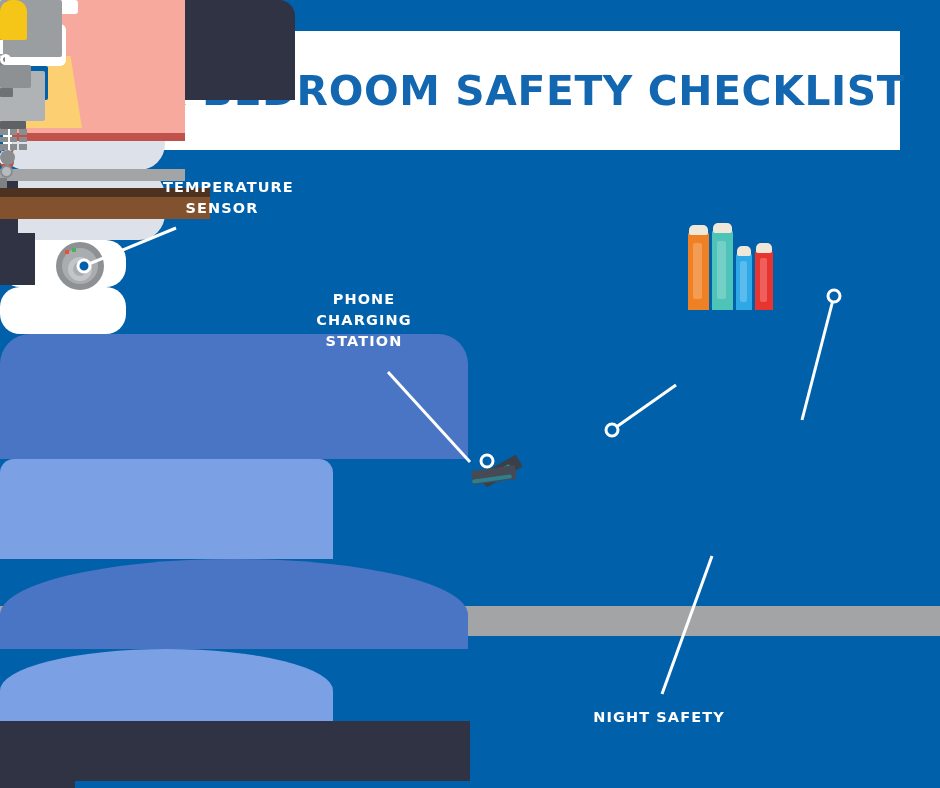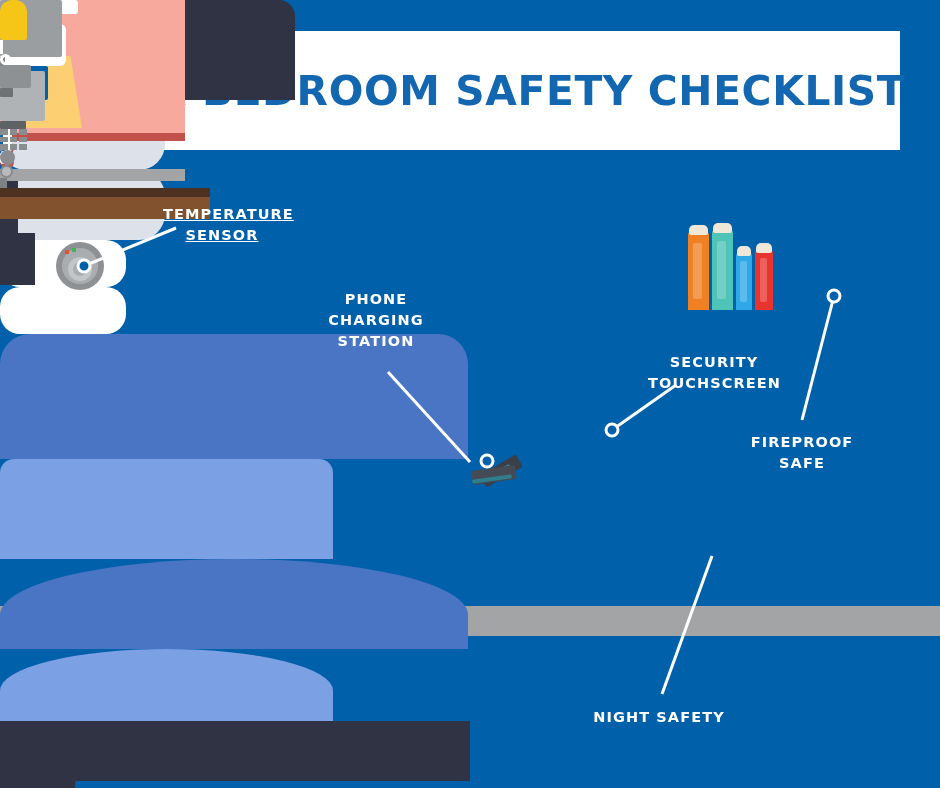--- a/index.html
+++ b/index.html
@@ -267,24 +267,20 @@
       <line x1="712" y1="556" x2="662" y2="694"></line>
     </g>
     <g fill="#0060AA" stroke="#FFFFFF" stroke-width="3">
       <circle cx="84" cy="266" r="6"></circle>
       <circle cx="487" cy="461" r="6"></circle>
       <circle cx="612" cy="430" r="6"></circle>
       <circle cx="834" cy="296" r="6"></circle>
     </g>
   </svg>
 
-  <div class="label" style="left:163px;top:204px;width:118px;text-decoration:underline;">TEMPERATURE
+  <div class="label" style="left:163px;top:177px;width:118px;">TEMPERATURE
 SENSOR</div>
-  <div class="label" style="left:316px;top:289px;width:120px;text-align:center;">PHONE
+  <div class="label" style="left:304px;top:289px;width:120px;text-align:center;">PHONE
 CHARGING
 STATION</div>
-  <div class="label" style="left:648px;top:352px;width:132px;">SECURITY
-TOUCHSCREEN</div>
-  <div class="label" style="left:742px;top:432px;width:120px;">FIREPROOF
-SAFE</div>
   <div class="label" style="left:592px;top:707px;width:134px;">NIGHT SAFETY</div>
 
 </div>
 
 </body></html>

